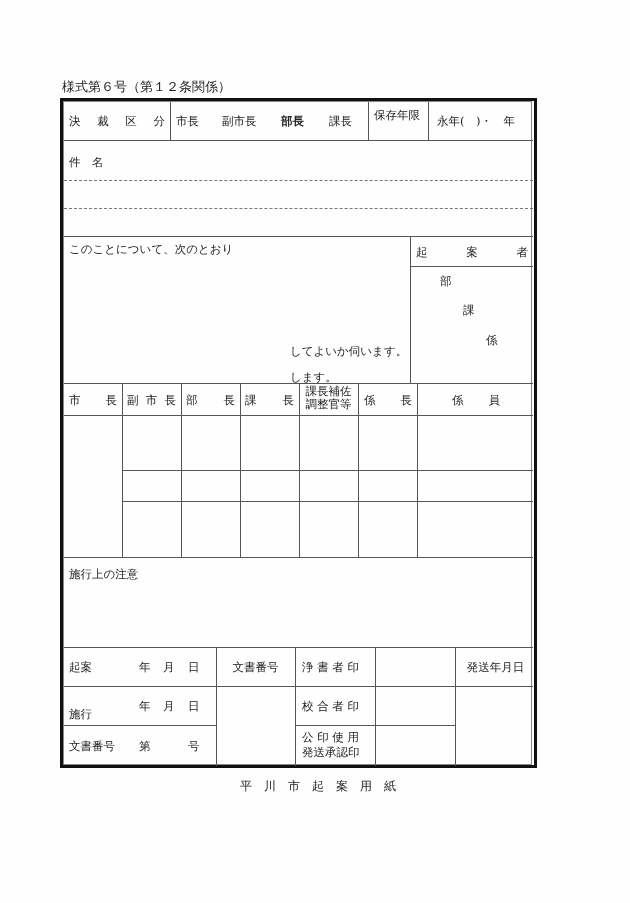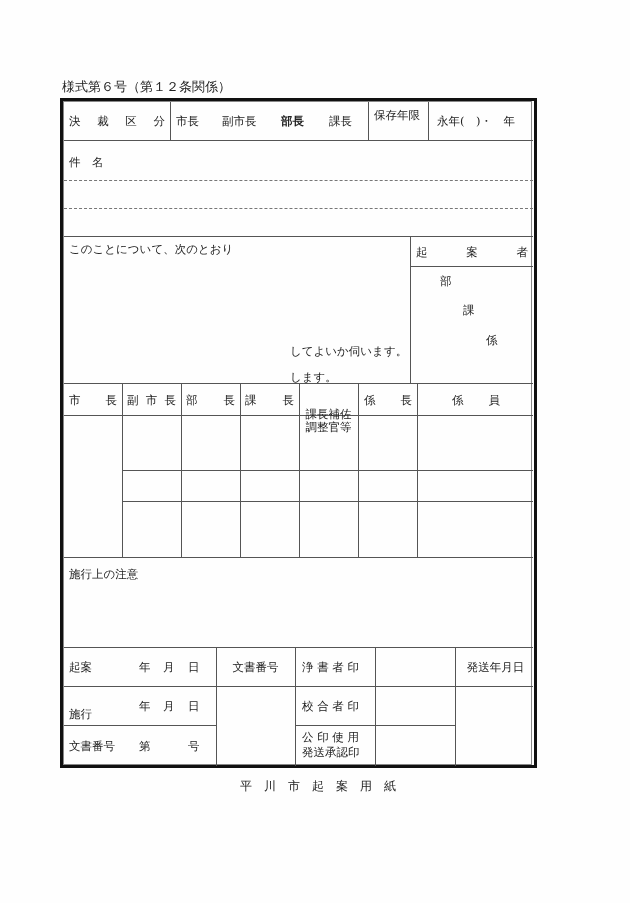--- a/index.html
+++ b/index.html
@@ -86,21 +86,21 @@
   <span>長</span>
 </div>
 <div class="abs txt spread" style="left:186px;top:393px;width:49px;">
   <span>部</span>
   <span>長</span>
 </div>
 <div class="abs txt spread" style="left:245px;top:393px;width:49px;">
   <span>課</span>
   <span>長</span>
 </div>
-<div class="abs txt center" style="left:299px;top:408px;width:59px;line-height:13px;text-align:center;">
+<div class="abs txt center" style="left:299px;top:385px;width:59px;line-height:13px;text-align:center;">
   <div>課長補佐</div>
   <div>調整官等</div>
 </div>
 <div class="abs txt spread" style="left:364px;top:393px;width:48px;">
   <span>係</span>
   <span>長</span>
 </div>
 <div class="abs txt spread" style="left:452px;top:393px;width:48px;">
   <span>係</span>
   <span>員</span>

